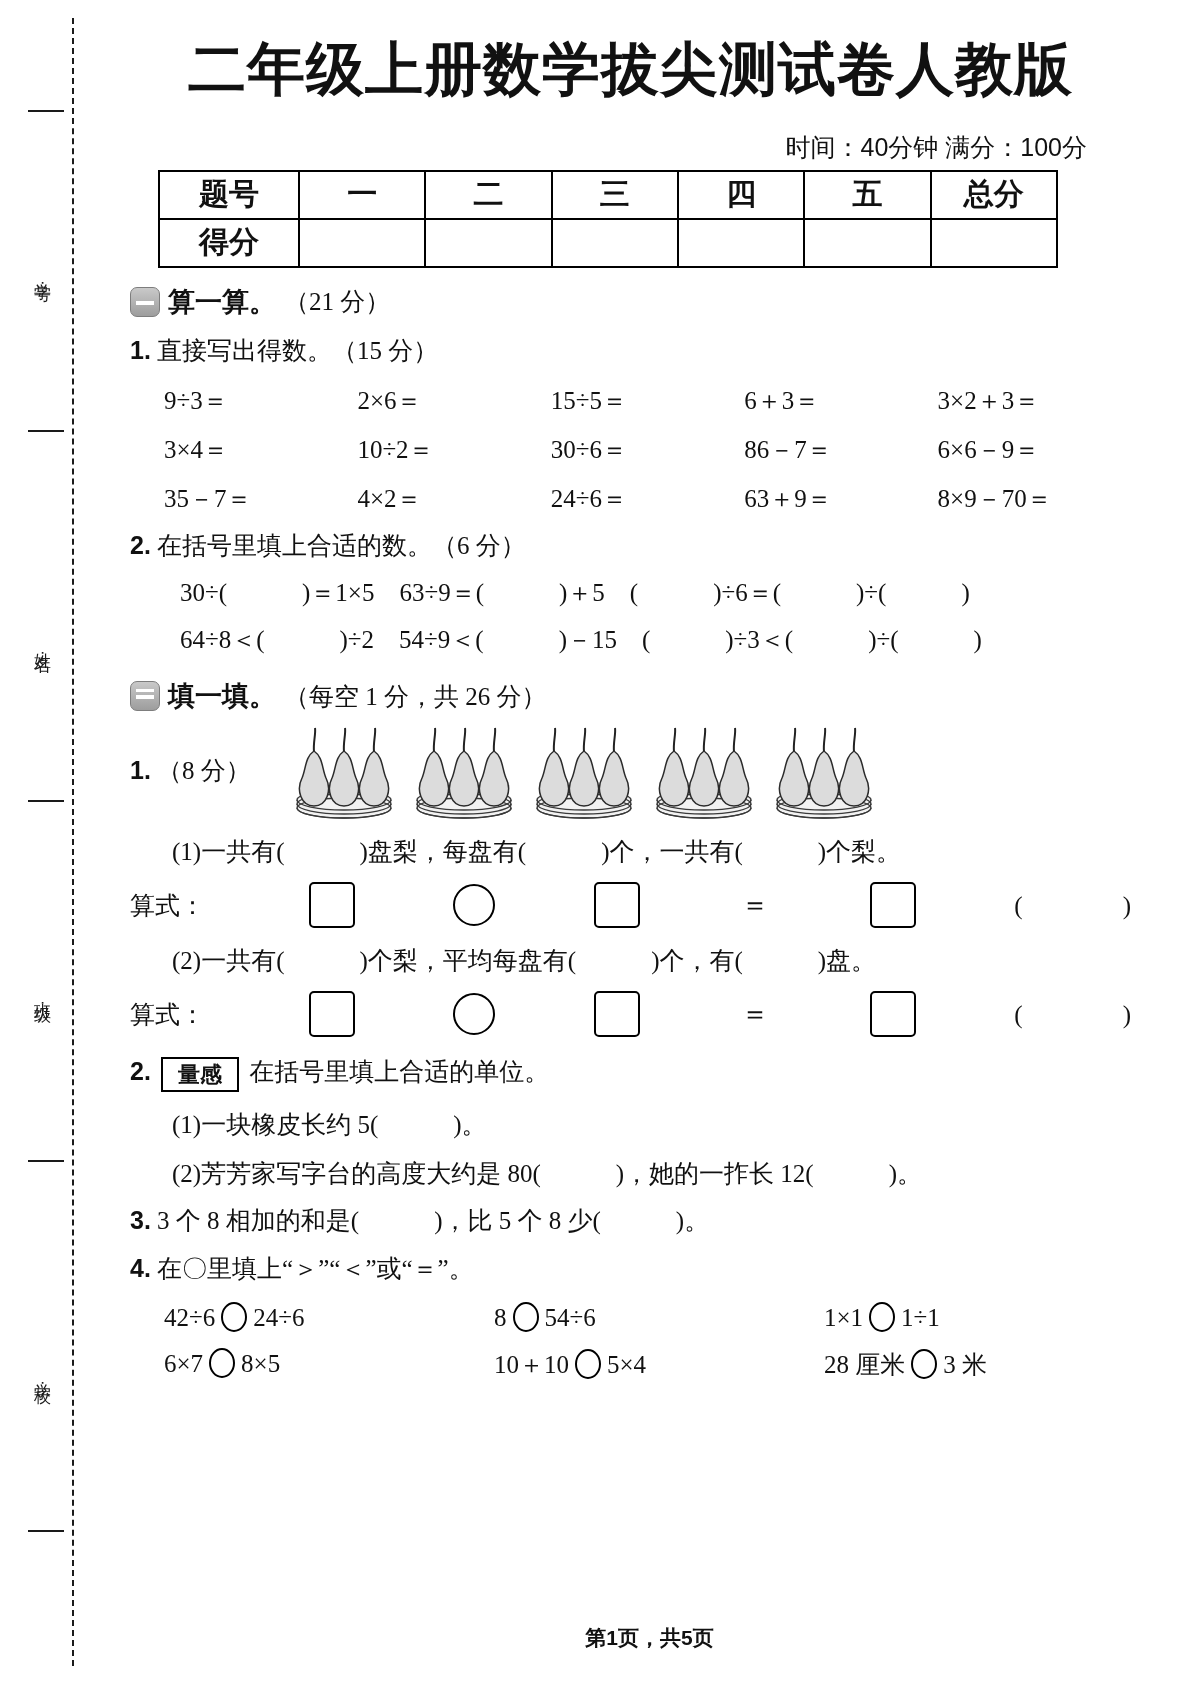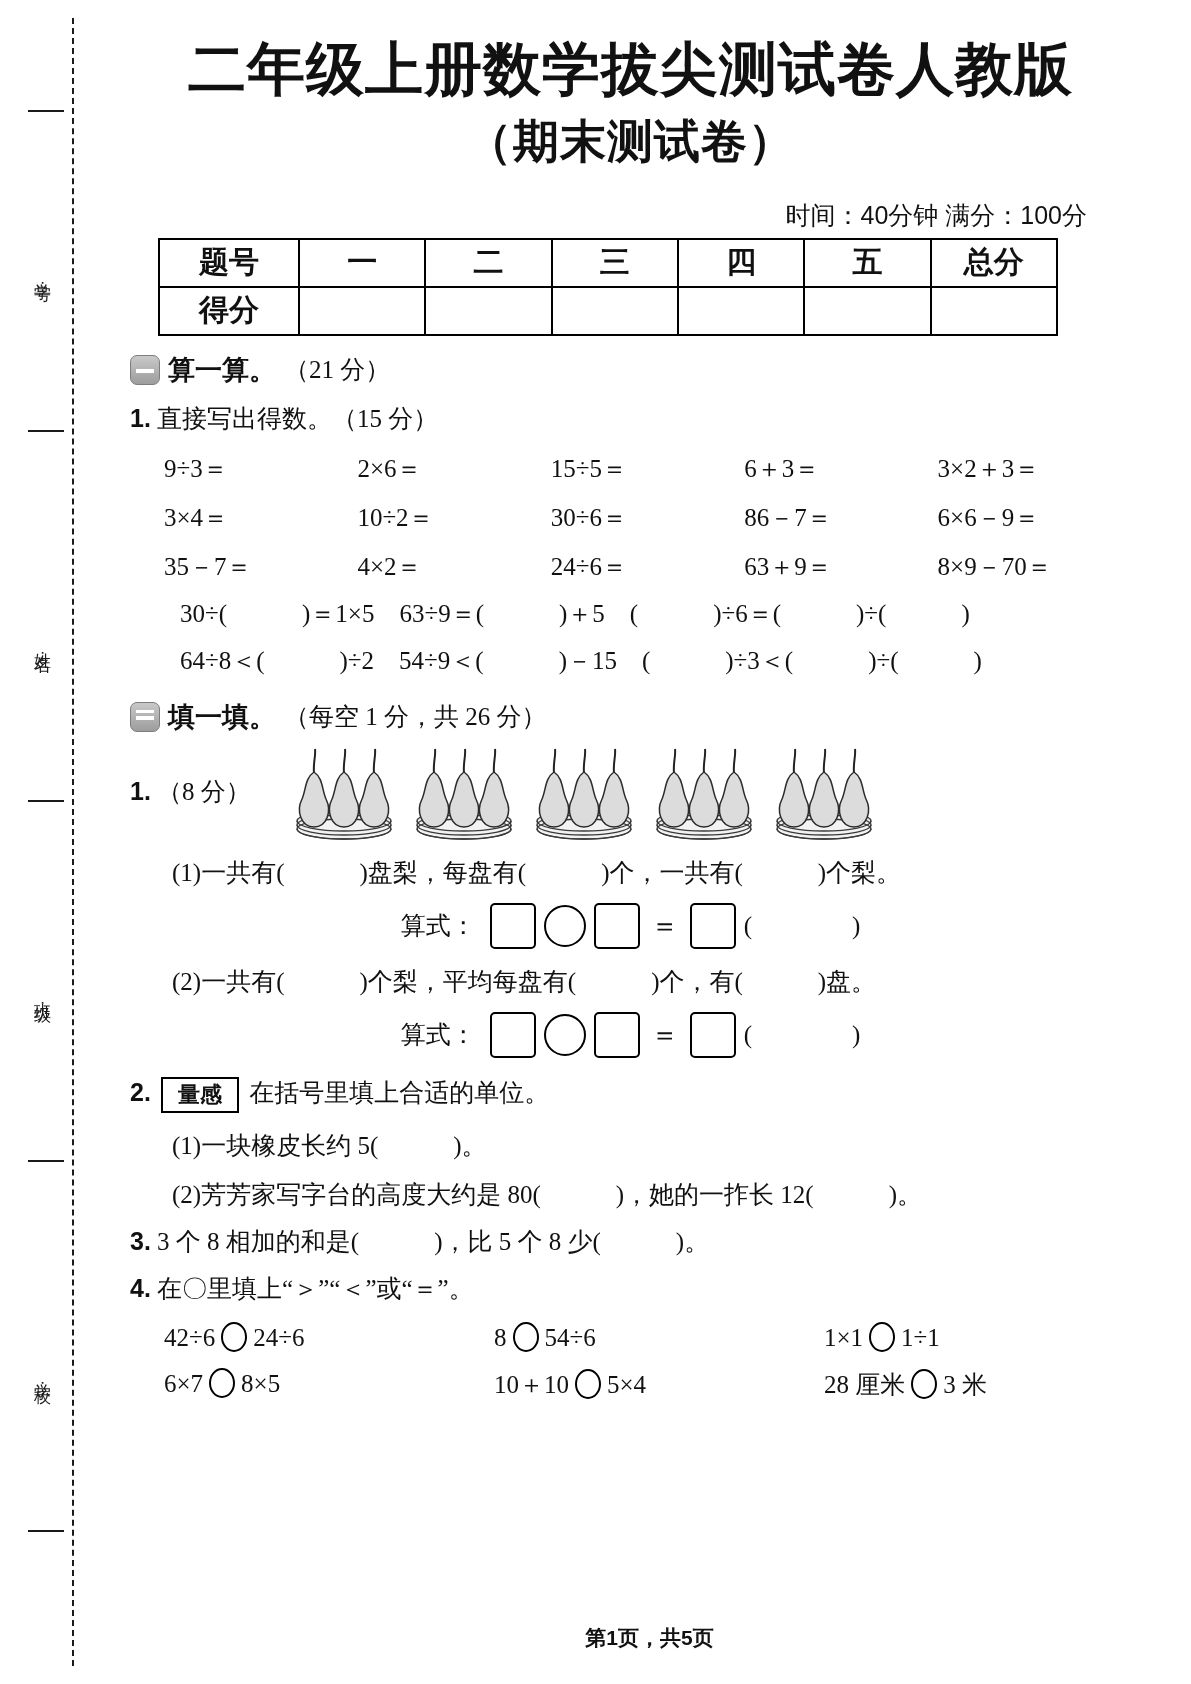--- a/index.html
+++ b/index.html
@@ -147,23 +147,23 @@
   .plates { display: flex; gap: 12px; }
 
   
   .sub-line {
     margin: 16px 0 0 42px;
     font-size: 25px;
     white-space: nowrap;
   }
   .formula-line {
     margin: 14px 0 0 0;
-    display: flex; align-items: center; justify-content: center;
-    font-size: 25px;
-    gap: 8px;
+    display: flex; align-items: center; justify-content: space-between;
+    font-size: 25px;
+    gap: 0;
   }
   .fbox {
     display: inline-block;
     width: 46px; height: 46px;
     border: 2px solid #000;
     border-radius: 5px;
     vertical-align: middle;
   }
   .fcirc {
     display: inline-block;
@@ -222,21 +222,20 @@
   <div class="tickline" style="top:800px;"></div>
   <div class="side-label" style="top:990px;">班级:</div>
   <div class="tickline" style="top:1160px;"></div>
   <div class="side-label" style="top:1370px;">学校:</div>
   <div class="tickline" style="top:1530px;"></div>
 </div>
 
 <div id="page">
 
   <h1 class="title">二年级上册数学拔尖测试卷人教版</h1>
-  <h2 class="subtitle">（期末测试卷）</h2>
 
   <div class="meta-line">时间：40分钟 满分：100分</div>
 
   <table class="score-table">
     <tbody>
         <tr>
       <td class="head-cell">题号</td>
       <td>一</td>
       <td>二</td>
       <td>三</td>
@@ -282,20 +281,24 @@
     <span class="cell">6×6－9＝</span>
   </div>
   <div class="expr-row r2">
     <span class="cell">35－7＝</span>
     <span class="cell">4×2＝</span>
     <span class="cell">24÷6＝</span>
     <span class="cell">63＋9＝</span>
     <span class="cell">8×9－70＝</span>
   </div>
 
+  <div class="q-line">
+    <span class="q-num">2.</span>
+    <span class="q-text">在括号里填上合适的数。（6 分）</span>
+  </div>
   <div class="blank-row">30÷(　　　)＝1×5　63÷9＝(　　　)＋5　(　　　)÷6＝(　　　)÷(　　　)</div>
   <div class="blank-row">64÷8＜(　　　)÷2　54÷9＜(　　　)－15　(　　　)÷3＜(　　　)÷(　　　)</div>
 
   <div class="section-head" style="margin-top:22px;">
     <span class="sec-badge two"></span>
     <span class="sec-title">填一填。</span>
     <span class="sec-points">（每空 1 分，共 26 分）</span>
   </div>
 
   <div class="pears-block">

